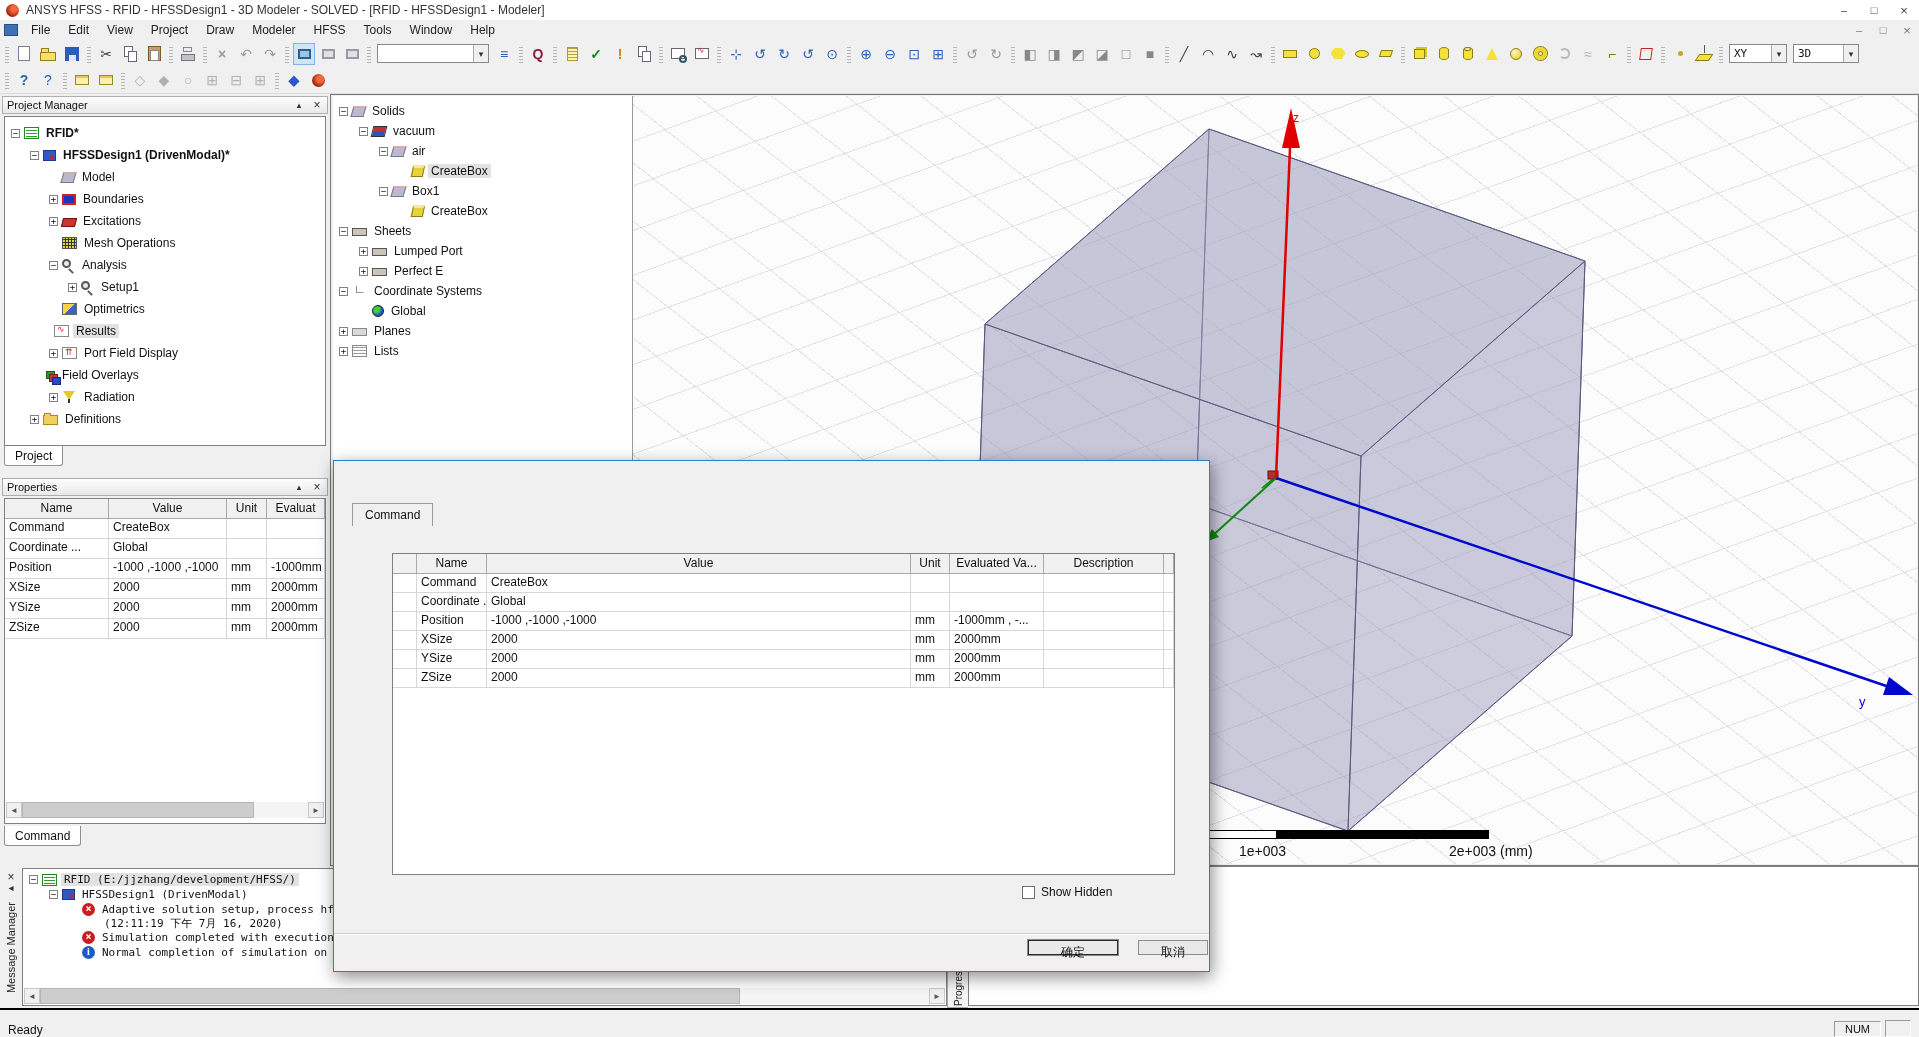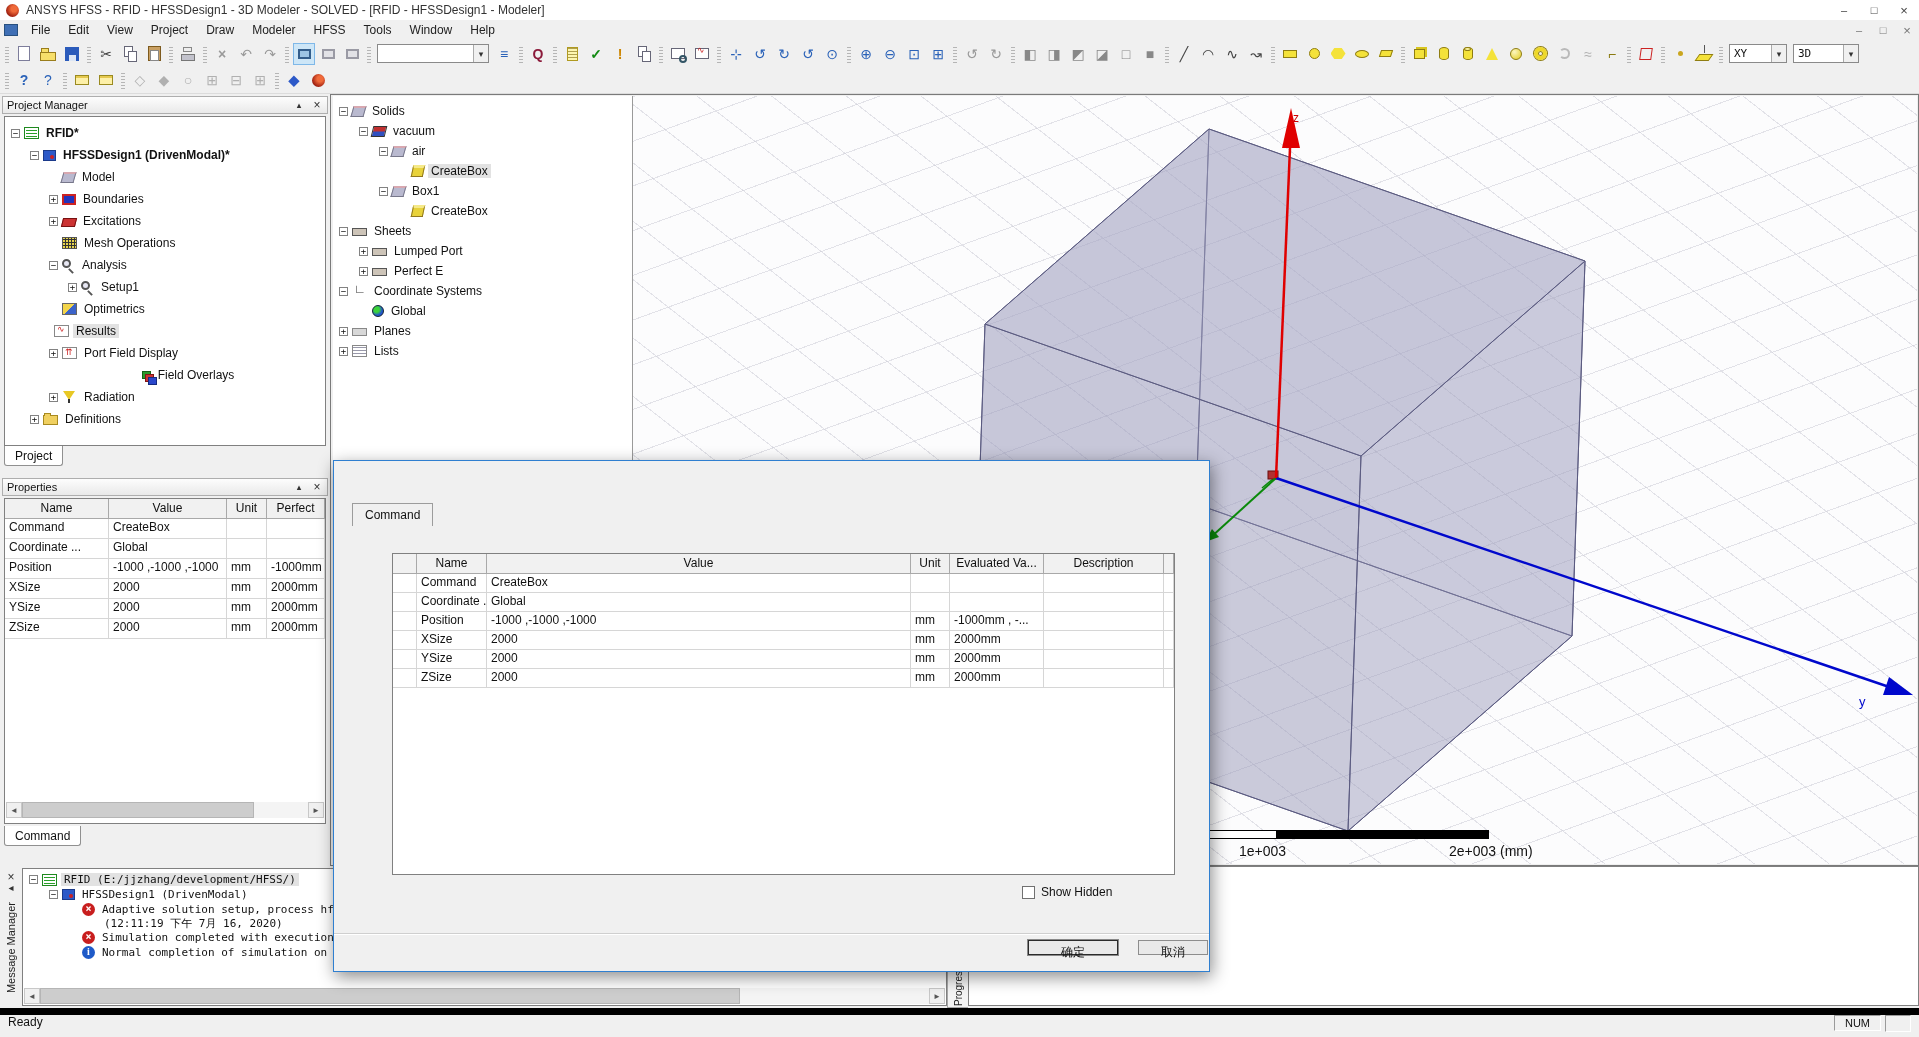--- a/index.html
+++ b/index.html
@@ -155,21 +155,21 @@
 
 #msg-strip{left:0;top:868px;width:22px;height:140px;background:#f0f0f0;display:flex;flex-direction:column;align-items:center;padding-top:2px}
 #msg-strip .phbtn{width:14px;height:12px;font-size:10px;color:#333;text-align:center}
 .vtext{writing-mode:vertical-rl;transform:rotate(180deg);font-size:11px;color:#222;margin-top:8px}
 #msg-box{left:22px;top:868px;width:925px;height:138px}
 #msg-tree{padding-top:3px}
 #prog-strip{left:947px;top:964px;width:21px;height:44px;background:#f4f4f4;border:1px solid #a8a8a8;border-right:none;display:flex;align-items:center;justify-content:center}
 #prog-strip .vtext{margin:0;font-size:10px}
 #prog-box{left:968px;top:866px;width:951px;height:140px;background:#fff;border:1px solid #808080}
 
-#statusbar{left:0;top:1008px;width:1919px;height:29px;background:#f0f0f0;border-top:7px solid #000000;display:flex;align-items:flex-start;padding:0 8px}
+#statusbar{left:0;top:1008px;width:1919px;height:29px;background:#f0f0f0;border-top:2px solid #000000;display:flex;align-items:flex-end;padding:0 8px}
 .sunken{border-top:1px solid #9a9a9a;border-left:1px solid #9a9a9a;border-bottom:1px solid #fff;border-right:1px solid #fff;padding:1px 10px;font-size:11px}
 #num{margin-left:auto}
 #numblank{width:26px;height:17px;margin-left:4px}
 </style>
 </head>
 <body>
 
 <div id="app">
 
   <div id="titlebar" class="abs">
@@ -371,21 +371,21 @@
         <div class="trow" style="height: 22px; padding-left: 36px;">
           <span class="texp-sp"></span>
           <span class="ti ti-results"></span>
           <span class="tlabel sel">Results</span>
         </div>
         <div class="trow" style="height: 22px; padding-left: 44px;">
           <span class="texp">+</span>
           <span class="ti ti-portfield"></span>
           <span class="tlabel">Port Field Display</span>
         </div>
-        <div class="trow" style="height: 22px; padding-left: 36px; justify-content: center;">
+        <div class="trow" style="height: 22px; padding-left: 28px;">
           <span class="texp-sp"></span>
           <span class="ti ti-fieldoverlays"></span>
           <span class="tlabel">Field Overlays</span>
         </div>
         <div class="trow" style="height: 22px; padding-left: 44px;">
           <span class="texp">+</span>
           <span class="ti ti-radiation"></span>
           <span class="tlabel">Radiation</span>
         </div>
         <div class="trow" style="height: 22px; padding-left: 25px;">
@@ -405,21 +405,21 @@
       <span class="phbtn phbtn-collapse"></span>
       <span class="phbtn phbtn-close"></span>
     </span>
   </div>
   <div class="pbox" style="left:4px;top:498px;width:322px;height:326px">
     <div id="prop-grid">
         <div class="ghead">
           <span class="gh" style="width: 104px;">Name</span>
           <span class="gh" style="width: 118px;">Value</span>
           <span class="gh" style="width: 40px;">Unit</span>
-          <span class="gh" style="width: 58px;">Perfect</span>
+          <span class="gh" style="width: 58px;">Evaluat</span>
         </div>
         <div class="grow" style="height: 20px;">
           <span class="gc" style="width: 104px;">Command</span>
           <span class="gc" style="width: 118px;">CreateBox</span>
           <span class="gc" style="width: 40px;"></span>
           <span class="gc" style="width: 58px;"></span>
         </div>
         <div class="grow" style="height: 20px;">
           <span class="gc" style="width: 104px;">Coordinate ...</span>
           <span class="gc" style="width: 118px;">Global</span>

